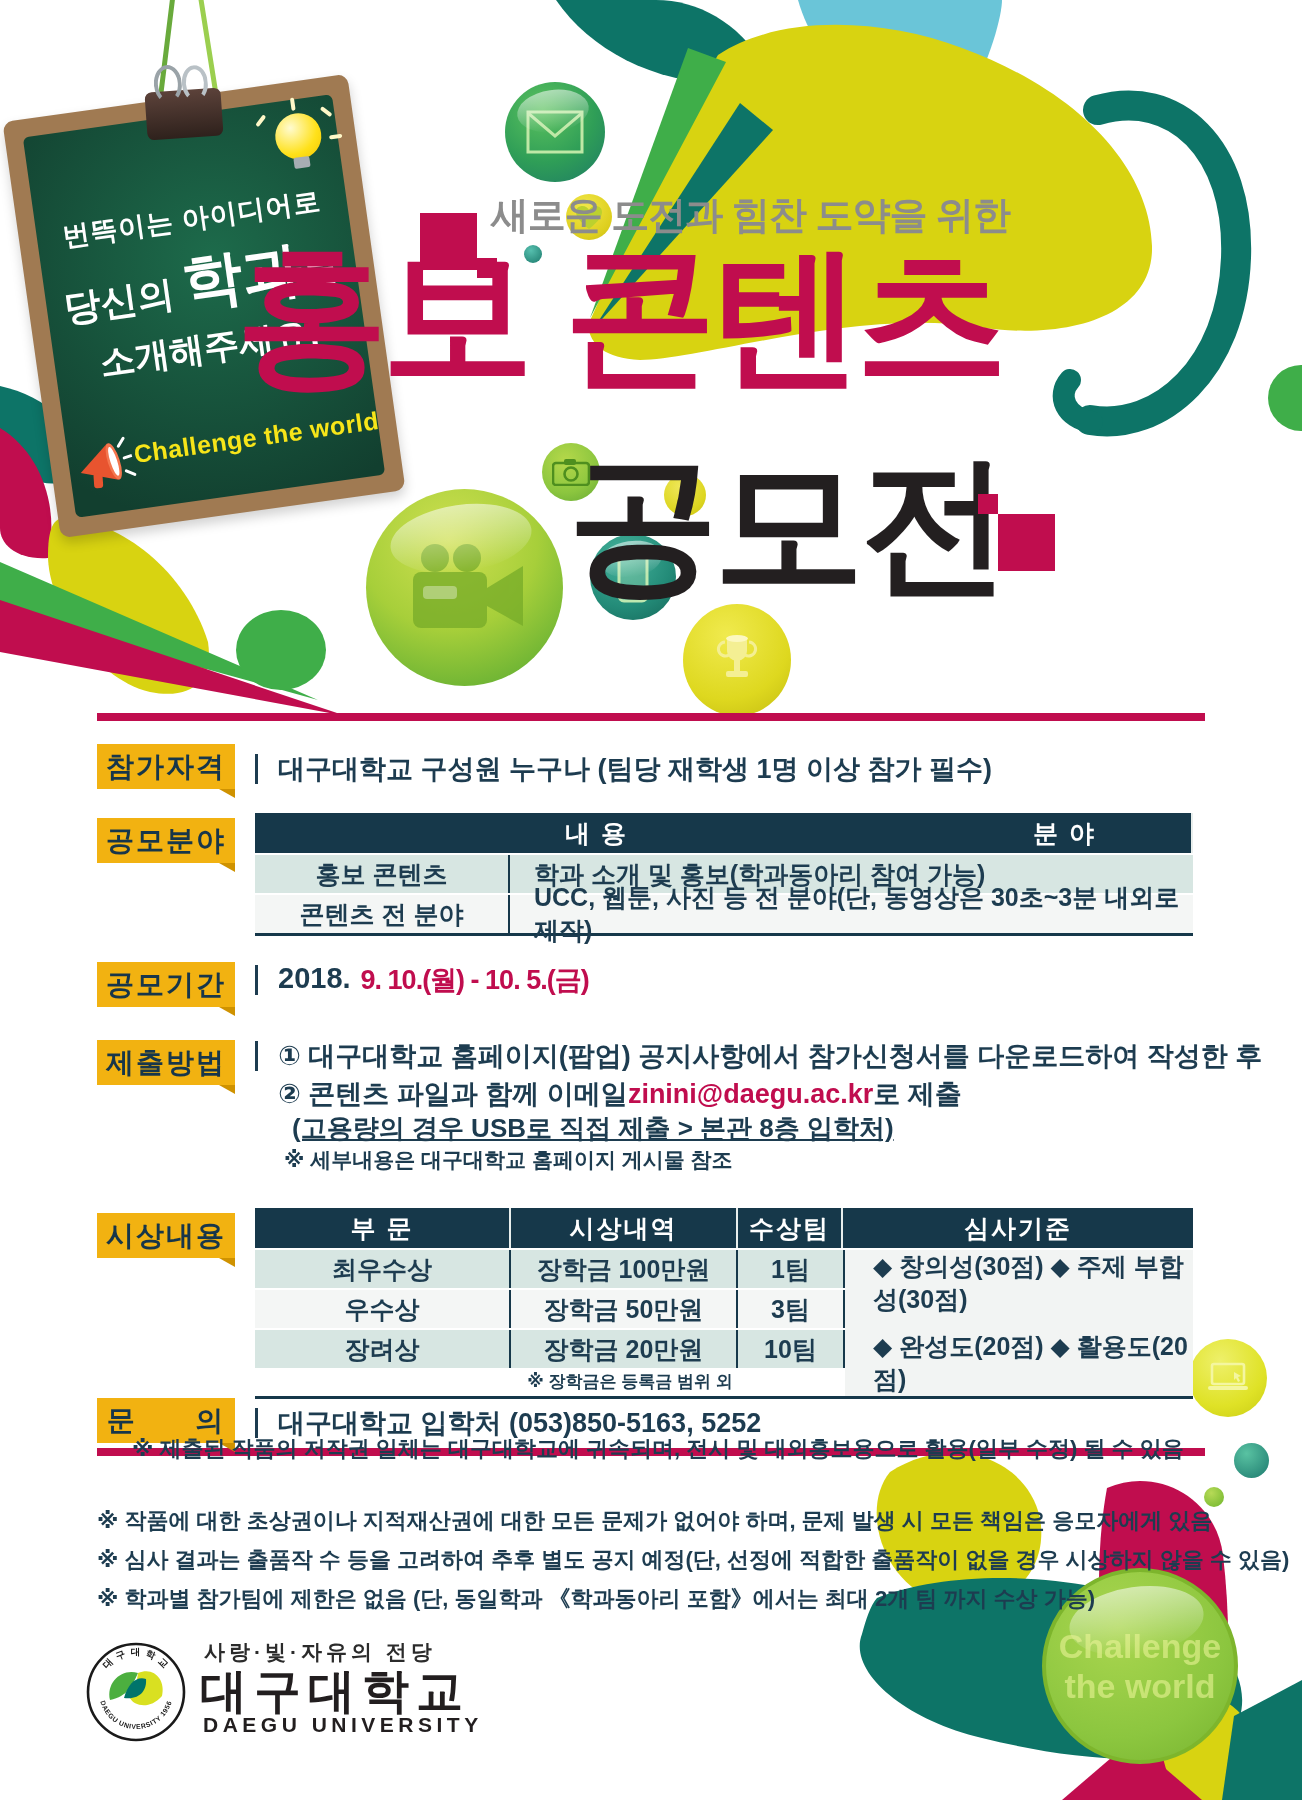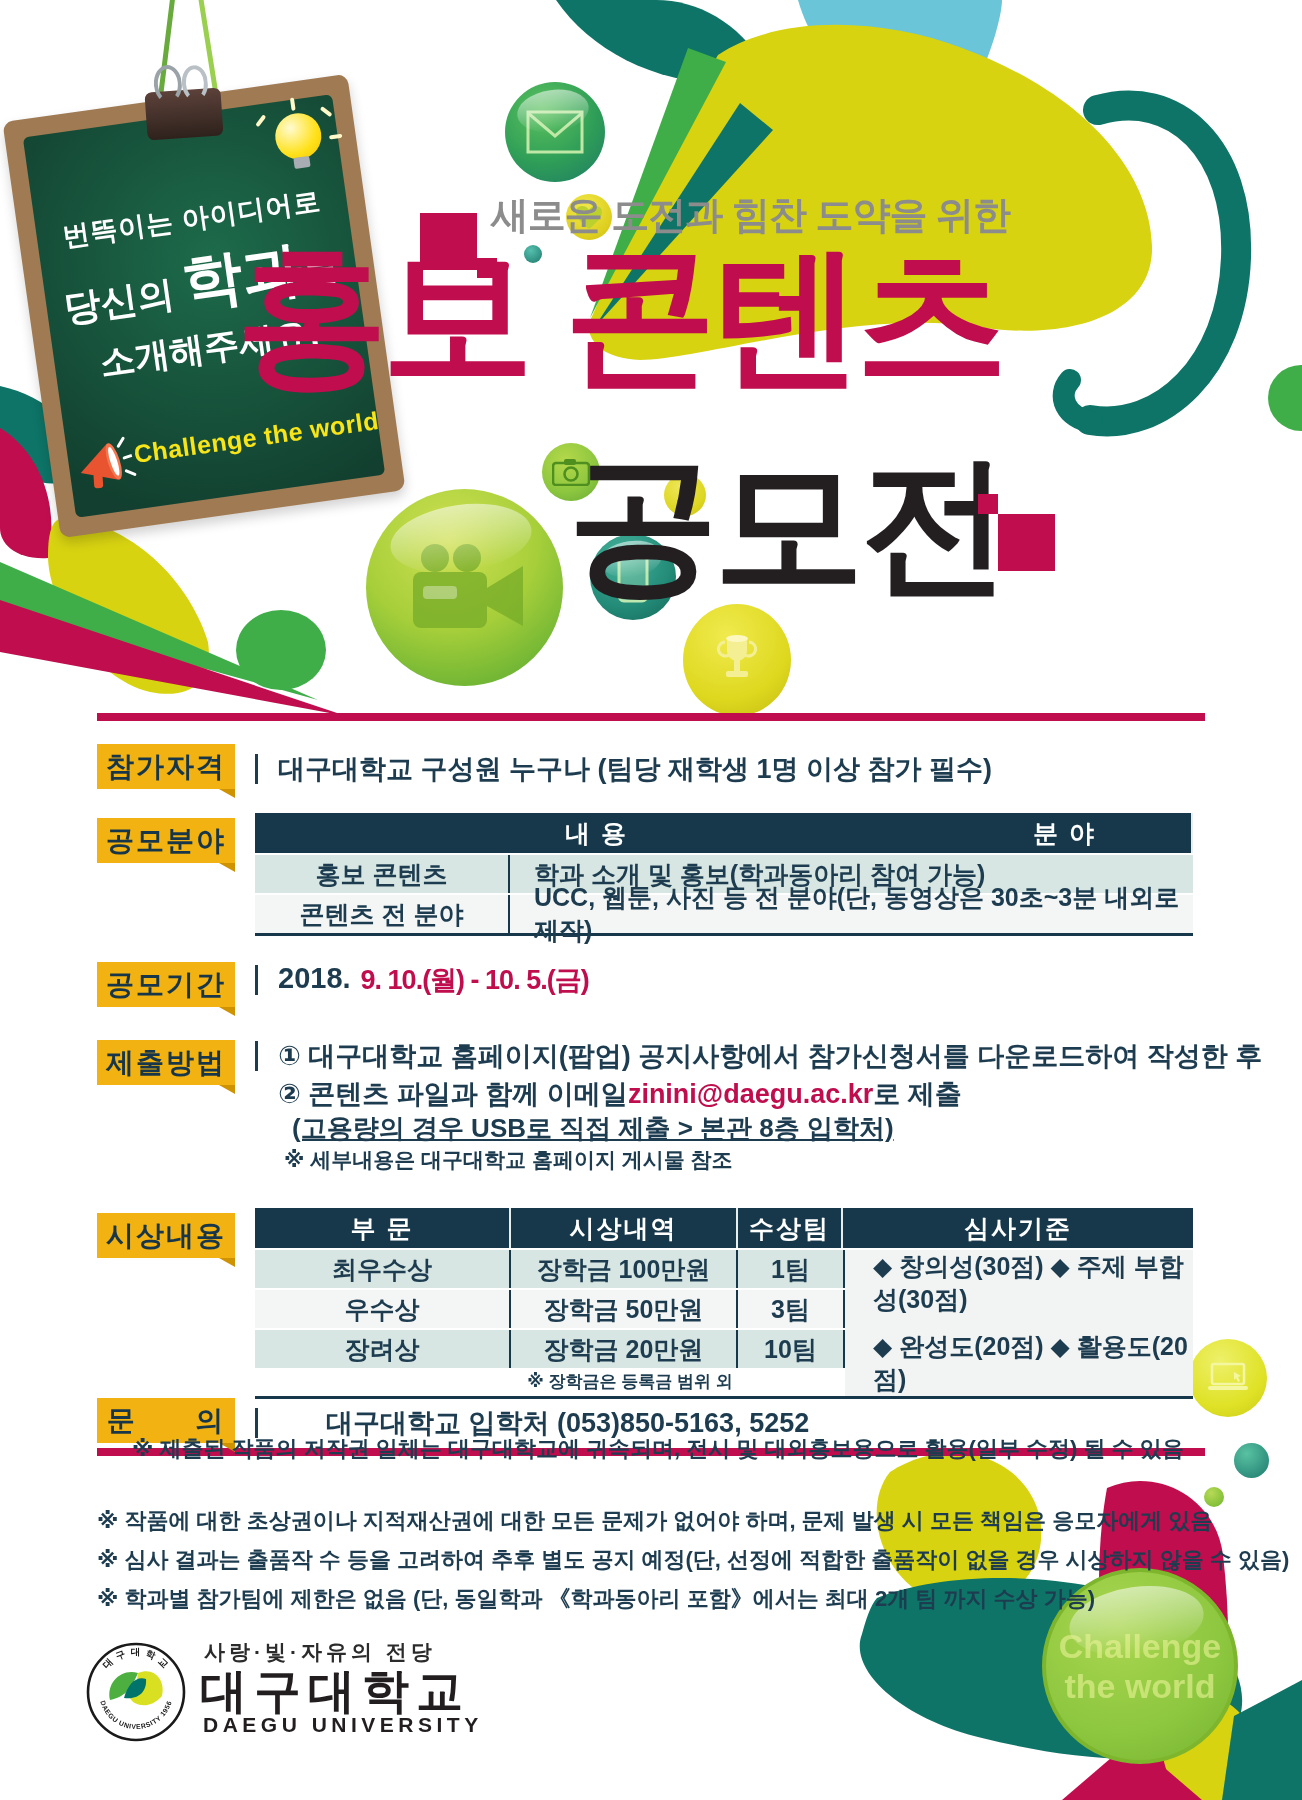--- a/index.html
+++ b/index.html
@@ -304,21 +304,21 @@
       </div>
       <div class="criteria gap" style="flex:1;padding-left:28px;">
         <div>◆ 창의성(30점)   ◆ 주제 부합성(30점)</div>
         <div>◆ 완성도(20점)   ◆ 활용도(20점)</div>
       </div>
     </div>
   </div>
   <div class="footnote" style="top:1370px;">※ 장학금은 등록금 범위 외</div>
 
   <div class="badge" style="top:1398px;">문      의</div>
-  <div class="secline" style="left:255px;top:1405px;gap:48px;">
+  <div class="secline" style="left:255px;top:1405px;">
     <span class="bar"></span>
     <span class="t-body">대구대학교 입학처 (053)850-5163, 5252</span>
   </div>
 
   <div class="rule" style="top:1448px;"></div>
 
   <div class="note" style="top:1434px;margin-left:35px;">※ 제출된 작품의 저작권 일체는 대구대학교에 귀속되며, 전시 및 대외홍보용으로 활용(일부 수정) 될 수 있음</div>
   <div class="note" style="top:1506px;">※ 작품에 대한 초상권이나 지적재산권에 대한 모든 문제가 없어야 하며, 문제 발생 시 모든 책임은 응모자에게 있음</div>
   <div class="note" style="top:1545px;">※ 심사 결과는 출품작 수 등을 고려하여 추후 별도 공지 예정(단, 선정에 적합한 출품작이 없을 경우 시상하지 않을 수 있음)</div>
   <div class="note" style="top:1584px;">※ 학과별 참가팀에 제한은 없음 (단, 동일학과 《학과동아리 포함》에서는 최대 2개 팀 까지 수상 가능)</div>

